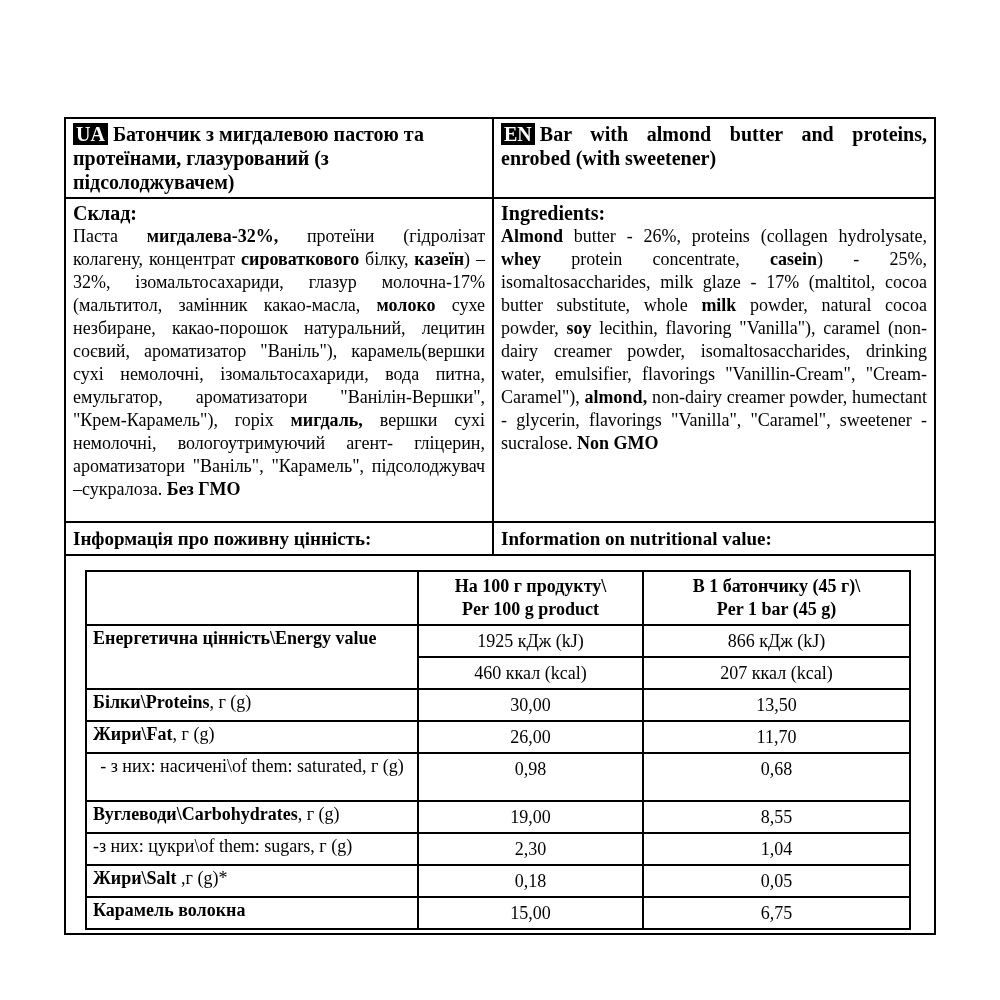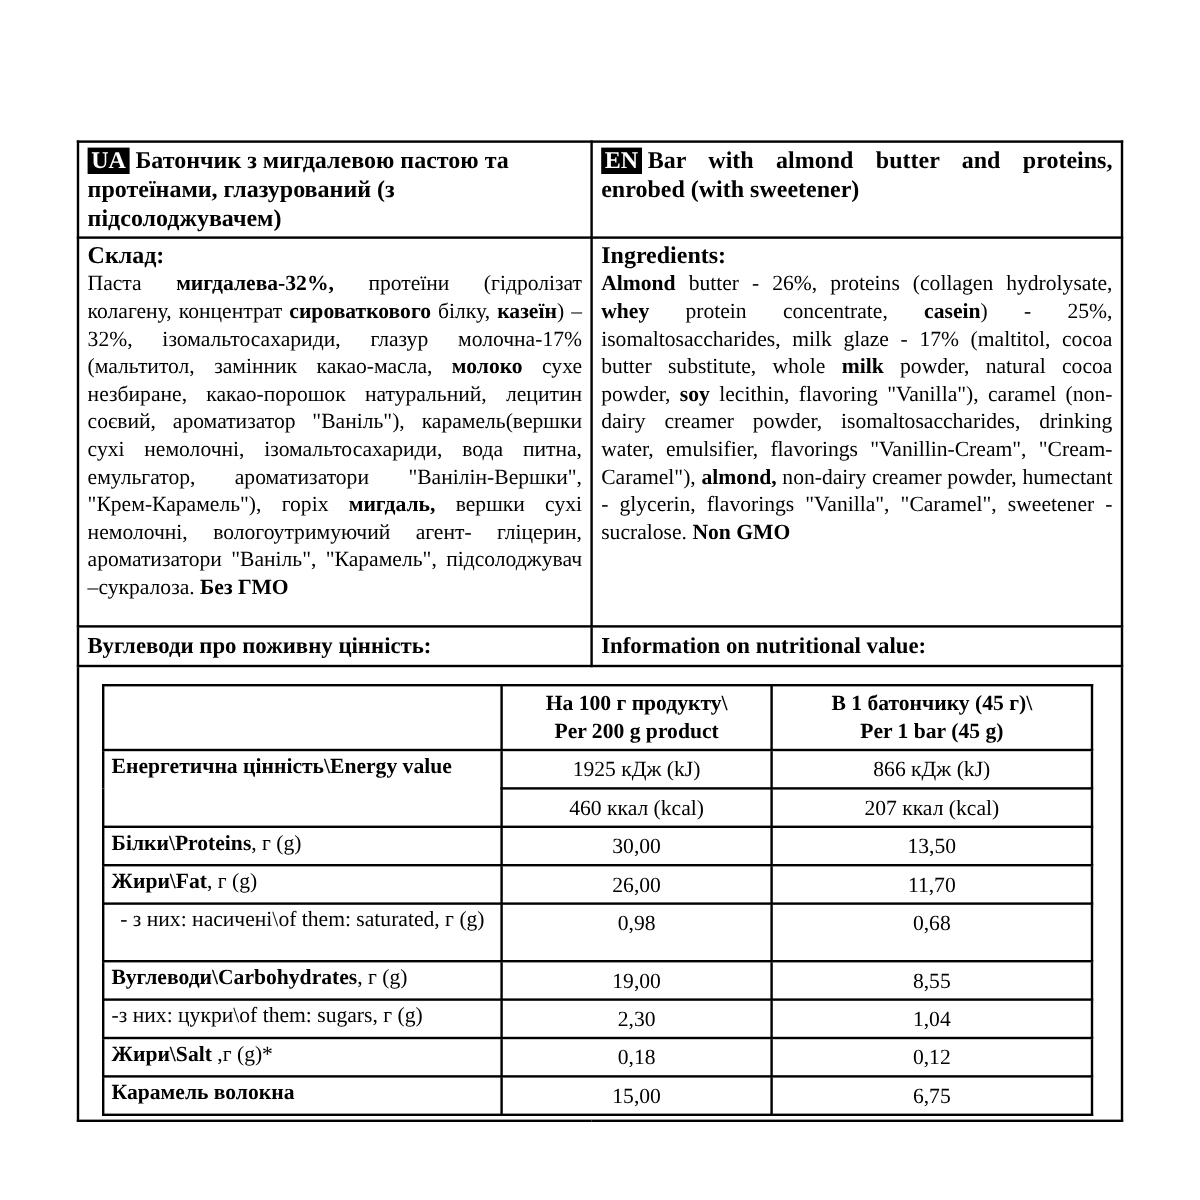--- a/index.html
+++ b/index.html
@@ -51,37 +51,37 @@
       <td class="ing-cell">
         <div class="ing-label">Склад:</div>
         <div><span>Паста </span><b>мигдалева-32%,</b><span> протеїни (гідролізат колагену, концентрат </span><b>сироваткового</b><span> білку, </span><b>казеїн</b><span>) – 32%, ізомальтосахариди, глазур молочна-17% (мальтитол, замінник какао-масла, </span><b>молоко</b><span> сухе незбиране, какао-порошок натуральний, лецитин соєвий, ароматизатор "Ваніль"), карамель(вершки сухі немолочні, ізомальтосахариди, вода питна, емульгатор, ароматизатори "Ванілін-Вершки", "Крем-Карамель"), горіх </span><b>мигдаль,</b><span> вершки сухі немолочні, вологоутримуючий агент- гліцерин, ароматизатори "Ваніль", "Карамель", підсолоджувач –сукралоза. </span><b>Без ГМО</b></div>
       </td>
       <td class="ing-cell">
         <div class="ing-label">Ingredients:</div>
         <div><b>Almond</b><span> butter - 26%, proteins (collagen hydrolysate, </span><b>whey</b><span> protein concentrate, </span><b>casein</b><span>) - 25%, isomaltosaccharides, milk glaze - 17% (maltitol, cocoa butter substitute, whole </span><b>milk</b><span> powder, natural cocoa powder, </span><b>soy</b><span> lecithin, flavoring "Vanilla"), caramel (non-dairy creamer powder, isomaltosaccharides, drinking water, emulsifier, flavorings "Vanillin-Cream", "Cream-Caramel"), </span><b>almond,</b><span> non-dairy creamer powder, humectant - glycerin, flavorings "Vanilla", "Caramel", sweetener - sucralose. </span><b>Non GMO</b></div>
       </td>
     </tr>
     <tr>
-      <td class="info-cell">Вуглеводи про поживну цінність:</td>
+      <td class="info-cell">Інформація про поживну цінність:</td>
       <td class="info-cell">Information on nutritional value:</td>
     </tr>
     <tr>
       <td class="container-cell" colspan="2" style="border-bottom:2px solid #000;">
         <table class="nutri">
           <colgroup>
                 <col style="width:332px">
                 <col style="width:225px">
                 <col style="width:267px">
               </colgroup>
           <tbody>
                 <tr>
             <td class="empty-head"></td>
             <td class="colhead">
               <div>На 100 г  продукту\</div>
-              <div>Per 200 g product</div>
+              <div>Per 100 g product</div>
             </td>
             <td class="colhead">
               <div>В 1 батончику (45 г)\</div>
               <div>Per 1 bar (45 g)</div>
             </td>
           </tr>
           <tr>
             <td class="lbl" rowspan="2"><b>Енергетична цінність\Energy value</b></td>
             <td class="val">1925 кДж (kJ)</td>
             <td class="val">866 кДж (kJ)</td>
@@ -111,21 +111,21 @@
             <td class="val">8,55</td>
           </tr>
           <tr>
             <td class="lbl"><span>-з них: цукри\of them: sugars, г (g)</span></td>
             <td class="val">2,30</td>
             <td class="val">1,04</td>
           </tr>
           <tr>
             <td class="lbl"><b>Жири\Salt</b><span> ,г (g)*</span></td>
             <td class="val">0,18</td>
-            <td class="val">0,12</td>
+            <td class="val">0,05</td>
           </tr>
           <tr>
             <td class="lbl"><b>Карамель волокна</b></td>
             <td class="val">15,00</td>
             <td class="val">6,75</td>
           </tr>
         </tbody>
             </table>
       </td>
     </tr>

